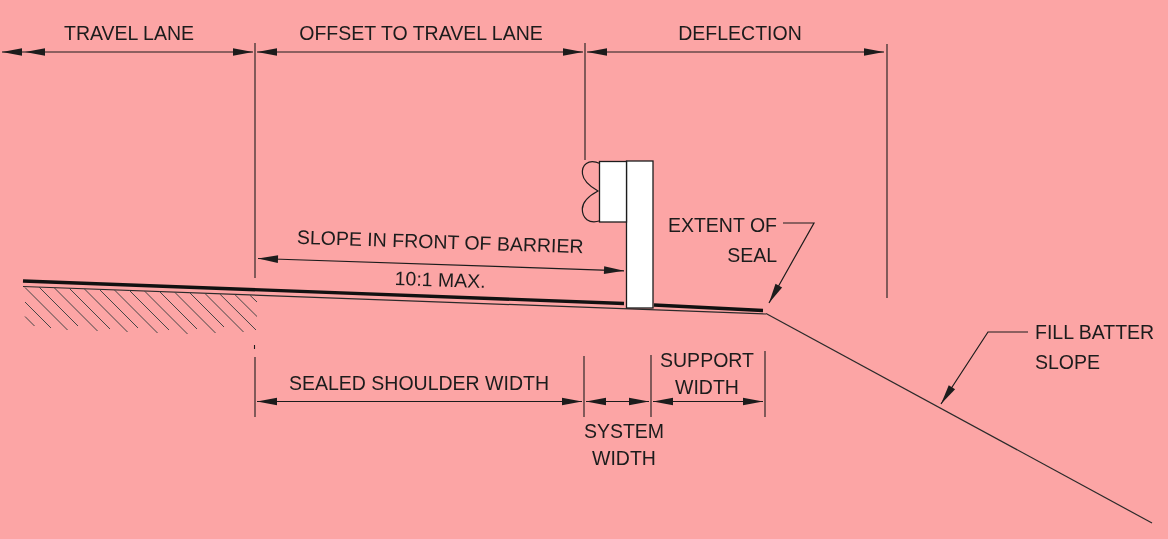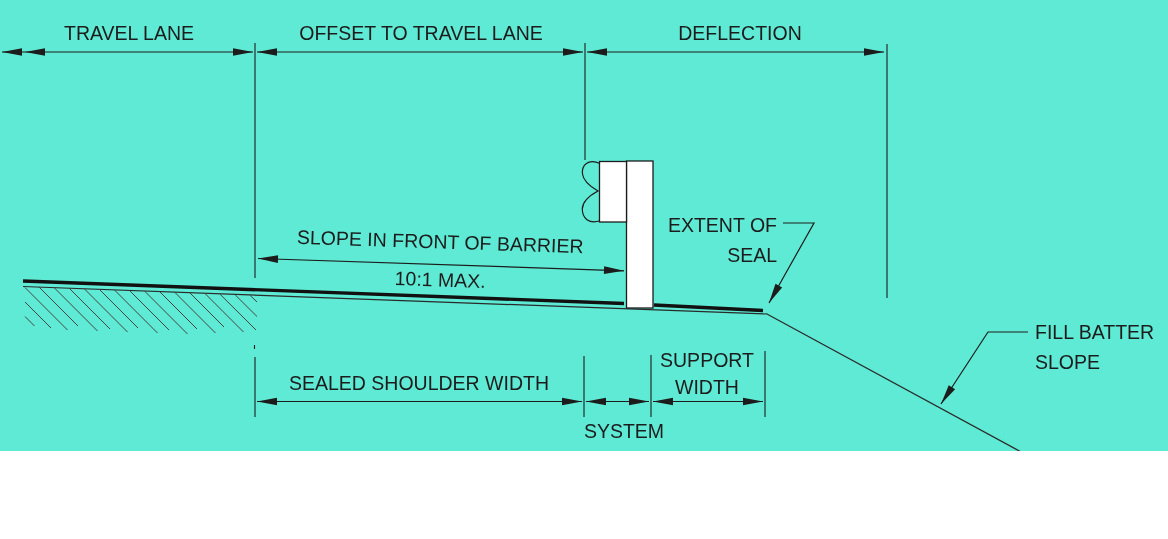--- a/index.html
+++ b/index.html
@@ -1,16 +1,16 @@
 <!DOCTYPE html>
 <html><head>
 <meta charset="utf-8">
 <style>
   html,body{margin:0;padding:0;background:#ffffff;}
-  .sheet{position:relative;width:1168px;height:451px;background:#5eead4;overflow:hidden;}
+  .sheet{position:relative;width:1168px;height:539px;background:#fca5a5;overflow:hidden;}
   svg{display:block;}
   text{font-family:"Liberation Sans", sans-serif;font-size:19.5px;fill:#1c1c1c;}
   .dimline{stroke:#1c1c1c;stroke-width:1.2;fill:none;}
   .extline{stroke:#1c1c1c;stroke-width:1.1;fill:none;}
   .leader{stroke:#1c1c1c;stroke-width:1.2;fill:none;}
   .thick{stroke:#111111;stroke-width:3.4;fill:none;}
   .thin{stroke:#2a2a2a;stroke-width:1.2;fill:none;}
   .outline{stroke:#1c1c1c;stroke-width:1.3;fill:#ffffff;}
   .hatchline{stroke:#454545;stroke-width:1;}
 </style>

